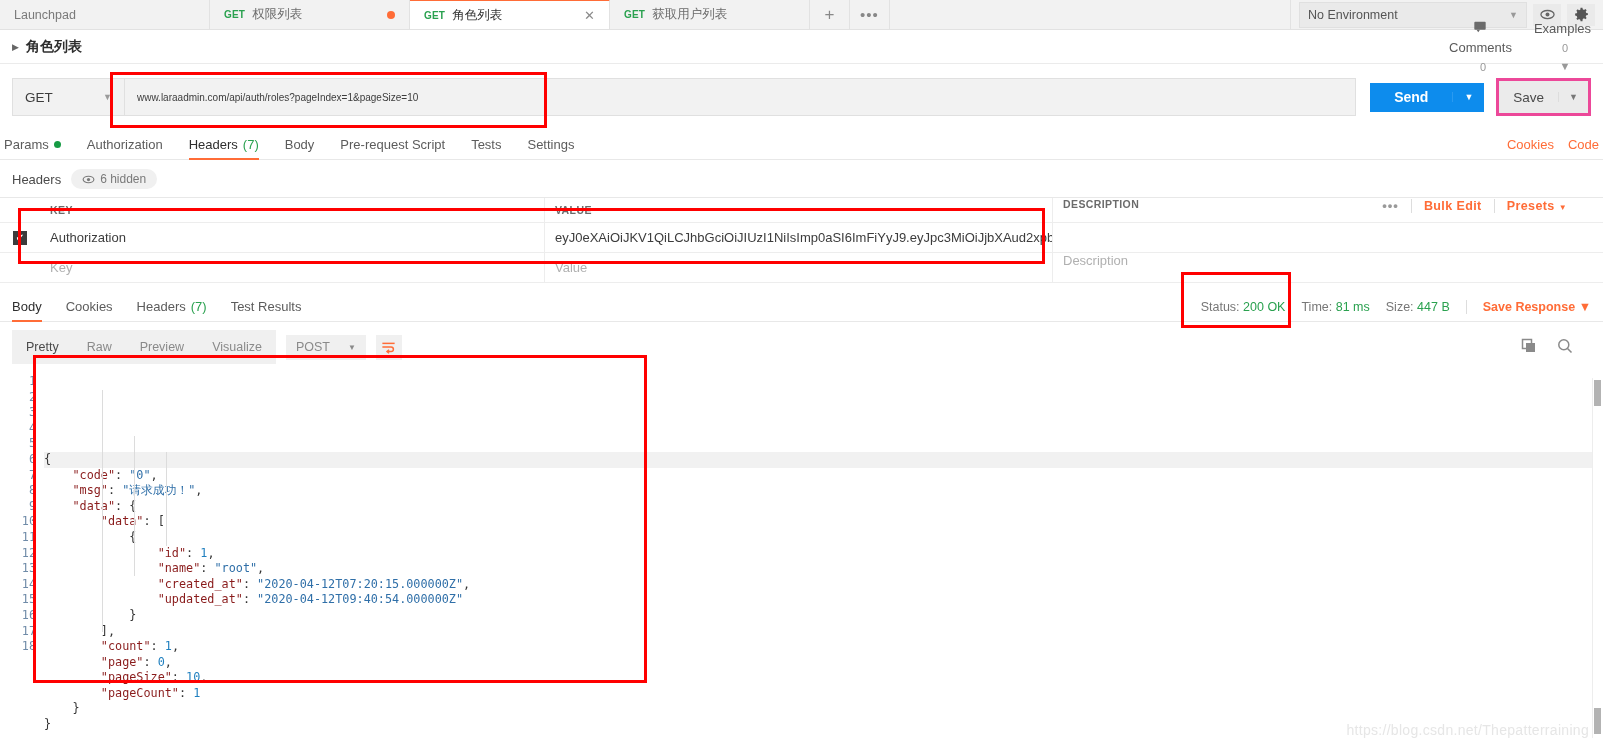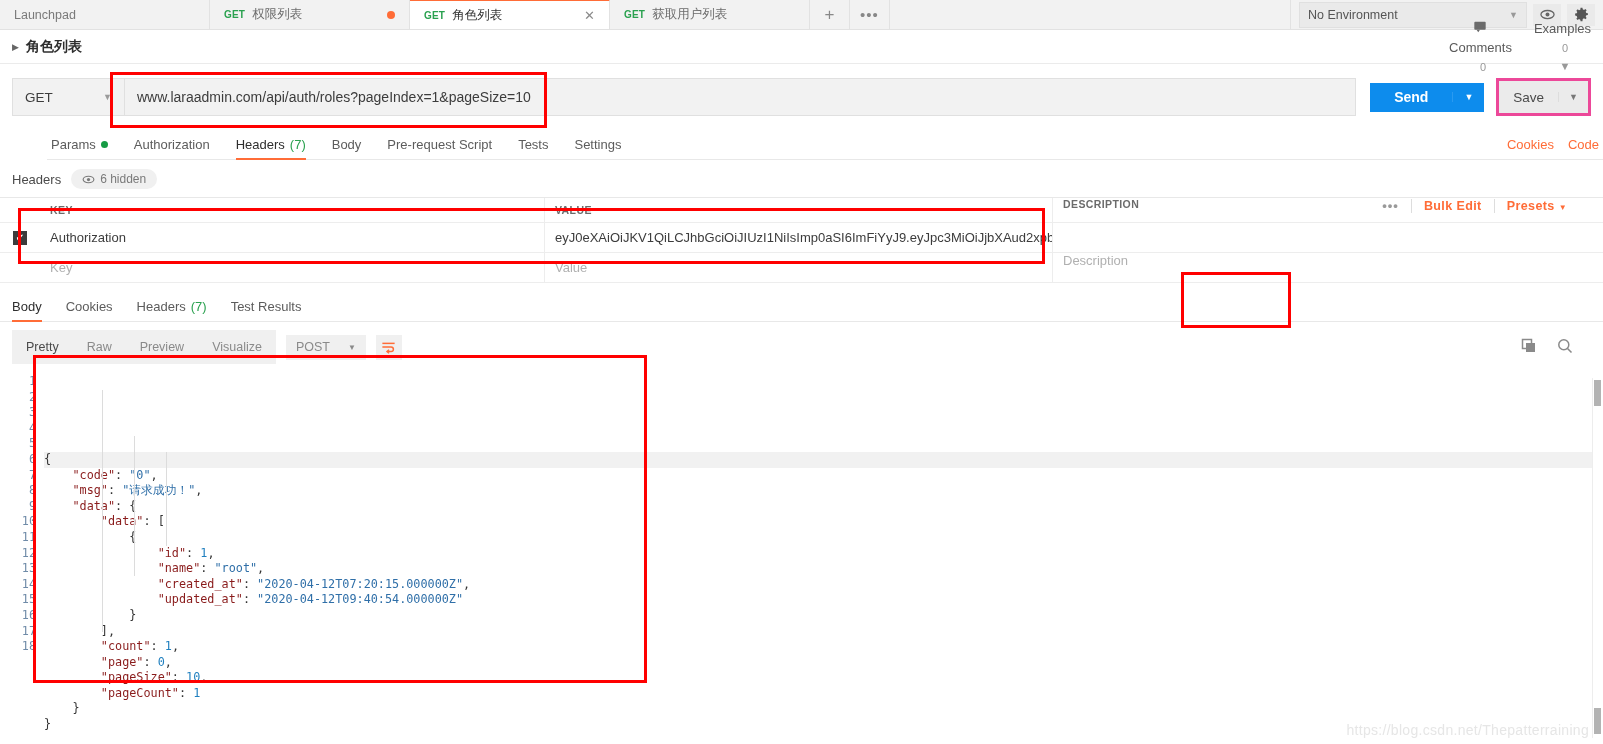--- a/index.html
+++ b/index.html
@@ -116,21 +116,21 @@
     padding: 0 12px;
     font-size: 13.5px; color: #3c3c3c;
   }
   .method-select .caret { margin-left: auto; color: #9a9a9a; font-size: 9px; }
   .url-input {
     flex: 1; height: 38px;
     background: #f2f2f2;
     border: 1px solid #e0e0e0;
     padding: 0 12px;
     display: flex; align-items: center;
-    font-size: 14px; color: #3c3c3c;
+    font-size: 10px; color: #3c3c3c;
   }
   .send-btn {
     display: flex; align-items: center;
     height: 29px; margin-left: 14px;
     background: #0d8ced; color: #fff;
     font-weight: bold; font-size: 14px;
   }
   .send-btn .lbl { padding: 0 24px; }
   .send-btn .caret { padding: 0 11px; border-left: 1px solid #2a9af0; font-size: 9px; }
   .save-btn {
@@ -142,21 +142,20 @@
   .save-btn .lbl { padding: 0 14px; }
   .save-btn .caret { padding: 0 10px; border-left: 1px solid #ddd; font-size: 9px; color: #777;}
 
   
   .req-tabs {
     display: flex; align-items: flex-end;
     border-bottom: 1px solid #e8e8e8;
     padding: 0 4px;
     height: 30px;
     position: relative;
-    margin-left: 47px;
   }
   .req-tab {
     font-size: 13px; color: #5c5c5c;
     margin-right: 26px;
     padding-bottom: 7px;
     display: flex; align-items: center; gap: 5px;
     position: relative;
   }
   .req-tab.active { color: #2e2e2e; }
   .req-tab.active::after {
@@ -497,20 +496,39 @@
     <span>Cookies</span>
   </div>
   <div class="resp-tab">
     <span>Headers</span>
     <span class="num">(7)</span>
   </div>
   <div class="resp-tab">
     <span>Test Results</span>
   </div>
 
+  <div class="resp-meta">
+    <span>
+      <span>Status:</span>
+      <span class="ok">200 OK</span>
+    </span>
+    <span>
+      <span>Time:</span>
+      <span class="ok">81 ms</span>
+    </span>
+    <span>
+      <span>Size:</span>
+      <span class="ok">447 B</span>
+    </span>
+    <span class="vsep"></span>
+    <span class="save-resp">
+      <span>Save Response</span>
+      <span>▼</span>
+    </span>
+  </div>
 </div>
 
 <div class="body-toolbar">
   <div class="seg">
     <span class="it active">Pretty</span>
     <span class="it">Raw</span>
     <span class="it">Preview</span>
     <span class="it">Visualize</span>
   </div>
   <div class="fmt-select">

